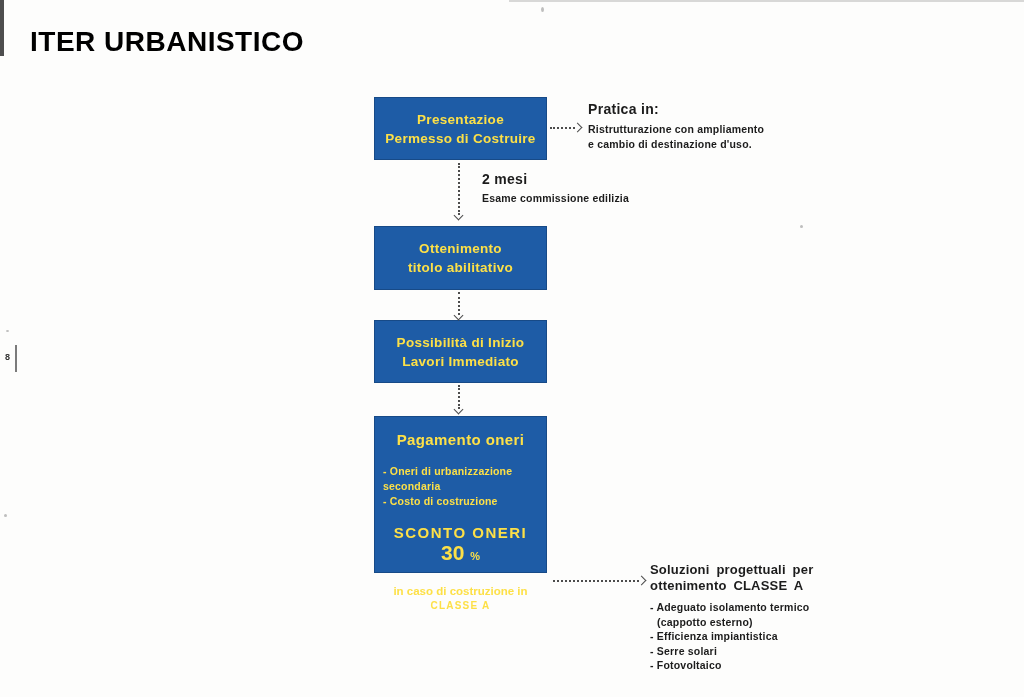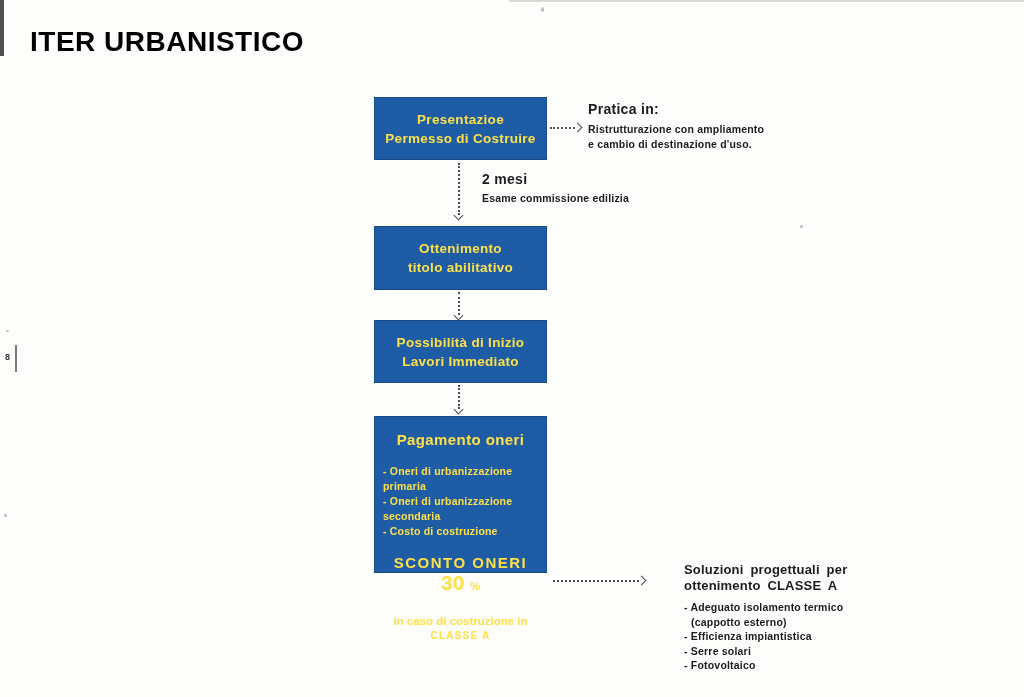--- a/index.html
+++ b/index.html
@@ -69,21 +69,21 @@
   .cha2{left:638px;top:577px;}
 
   
   .ann{position:absolute;color:#1c1c1c;}
   .ann-pratica{left:588px;top:101px;}
   .ann-heading{font-size:14px;font-weight:700;letter-spacing:.3px;}
   .ann-small{font-size:10.5px;font-weight:700;line-height:15px;letter-spacing:.2px;}
   .ann-pratica .ann-small{margin-top:5px;}
   .ann-tempo{left:482px;top:171px;}
   .ann-tempo .ann-small{margin-top:4px;}
-  .ann-soluzioni{left:684px;top:562px;}
+  .ann-soluzioni{left:650px;top:562px;}
   .sol-heading{font-size:13px;font-weight:700;line-height:16px;word-spacing:3px;letter-spacing:.2px;}
   .sol-bullets{list-style:none;margin:6px 0 0 0;padding:0;}
   .sol-bullets li{font-size:10.5px;font-weight:700;line-height:14.5px;letter-spacing:.2px;}
   .sol-bullets li.indent{padding-left:7px;}
 </style>
 </head>
 <body>
 
 <h1 class="page-title">ITER URBANISTICO</h1>
 
@@ -107,21 +107,20 @@
 </div>
 
 <div class="fbox box3">
   <div class="bx-line">Possibilità di Inizio</div>
   <div class="bx-line">Lavori Immediato</div>
 </div>
 
 <div class="fbox box4">
   <div class="bx-title">Pagamento oneri</div>
   <ul class="bx-bullets">
-    <li>- Oneri di urbanizzazione primaria</li>
     <li>- Oneri di urbanizzazione secondaria</li>
     <li>- Costo di costruzione</li>
   </ul>
   <div class="discount-label">SCONTO ONERI</div>
   <div class="discount-line"><span>30</span> <span class="discount-unit">%</span></div>
   <div class="note1">in caso di costruzione in</div>
   <div class="note2">CLASSE A</div>
 </div>
 
 <div class="v-arrow va1"></div>

